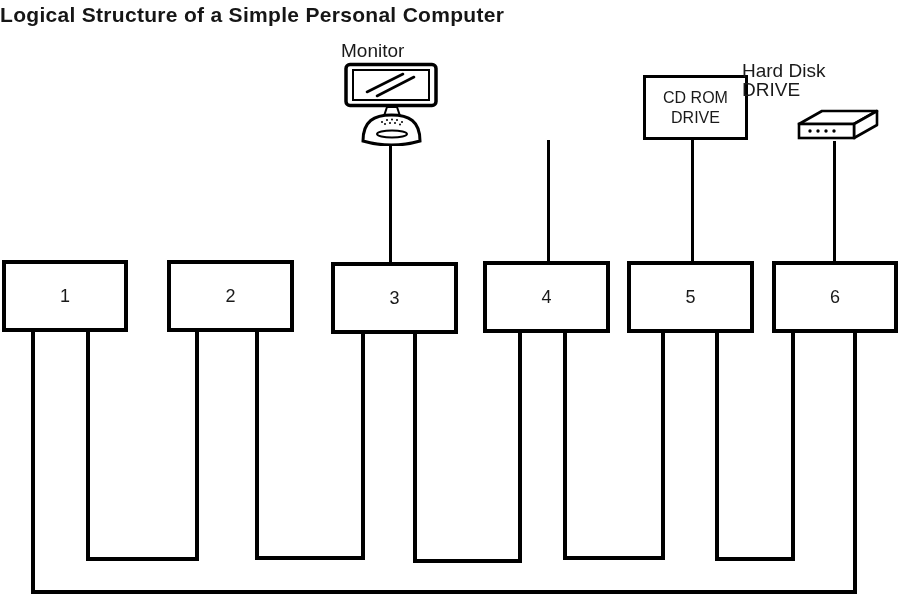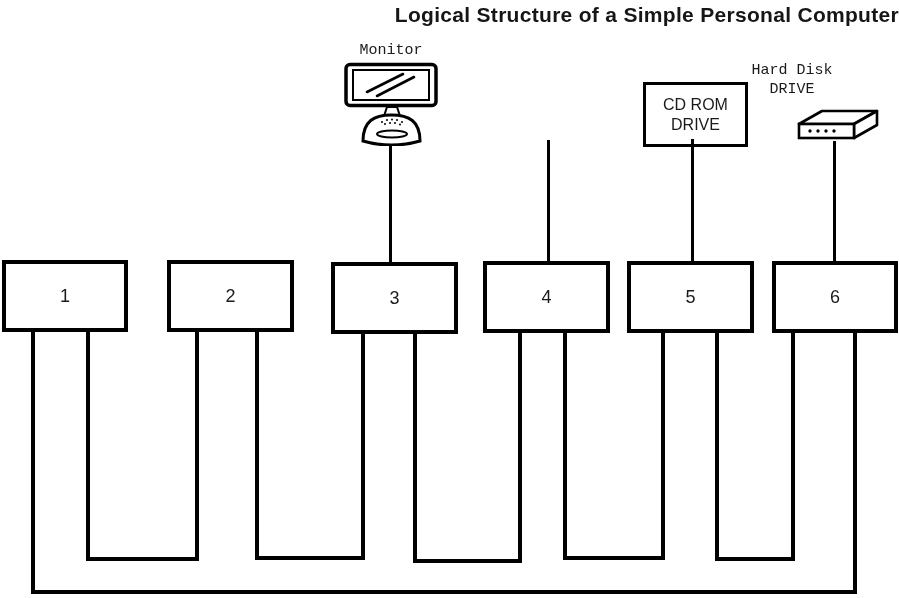--- a/index.html
+++ b/index.html
@@ -14,21 +14,21 @@
     background: #ffffff;
     font-family: "Liberation Sans", sans-serif;
     color: #111111;
     overflow: hidden;
   }
   .title {
     position: absolute;
     left: 0;
     right: 0;
     top: 3px;
-    text-align: right;
+    text-align: left;
     font-size: 21px;
     font-weight: 600;
     letter-spacing: 0.3px;
     color: #161616;
   }
   .module {
     position: absolute;
     box-sizing: border-box;
     border: 4px solid #000000;
     background: #ffffff;
@@ -48,25 +48,23 @@
     flex-direction: column;
     align-items: center;
     justify-content: center;
     font-size: 16px;
     line-height: 20px;
     color: #1a1a1a;
     text-align: center;
   }
   .freelabel {
     position: absolute;
-    text-align: center;
-    font-size: 15px;
+    font-size: 19px;
     line-height: 19px;
     color: #1a1a1a;
-    font-family: Liberation Mono, monospace;
   }
   .vline, .hline {
     position: absolute;
     background: #000000;
   }
   .vline { width: 3px; }
   .busv  { position: absolute; background: #000000; width: 4px; }
   .hline { height: 4px; }
   .icon { position: absolute; }
 </style>
@@ -94,21 +92,21 @@
       <circle cx="54" cy="60" r="1"></circle>
         <circle cx="59" cy="62" r="1"></circle>
         <circle cx="42" cy="64" r="1"></circle>
       <circle cx="47" cy="63" r="1"></circle>
         <circle cx="52" cy="63" r="1"></circle>
         <circle cx="57" cy="64.5" r="1"></circle>
     </g>
   </svg>
 
 
-  <div class="devbox" style="left:643px; top:82px; width:105px; height:65px;">
+  <div class="devbox" style="left:643px; top:75px; width:105px; height:65px;">
     <span>CD ROM</span>
     <span>DRIVE</span>
   </div>
 
   <div class="freelabel" style="left:742px; top:61px; width:100px;">
     <div>Hard Disk</div>
     <div>DRIVE</div>
   </div>
 
   <svg class="icon" style="left:797px; top:108px;" width="82" height="34" viewBox="0 0 82 34">

